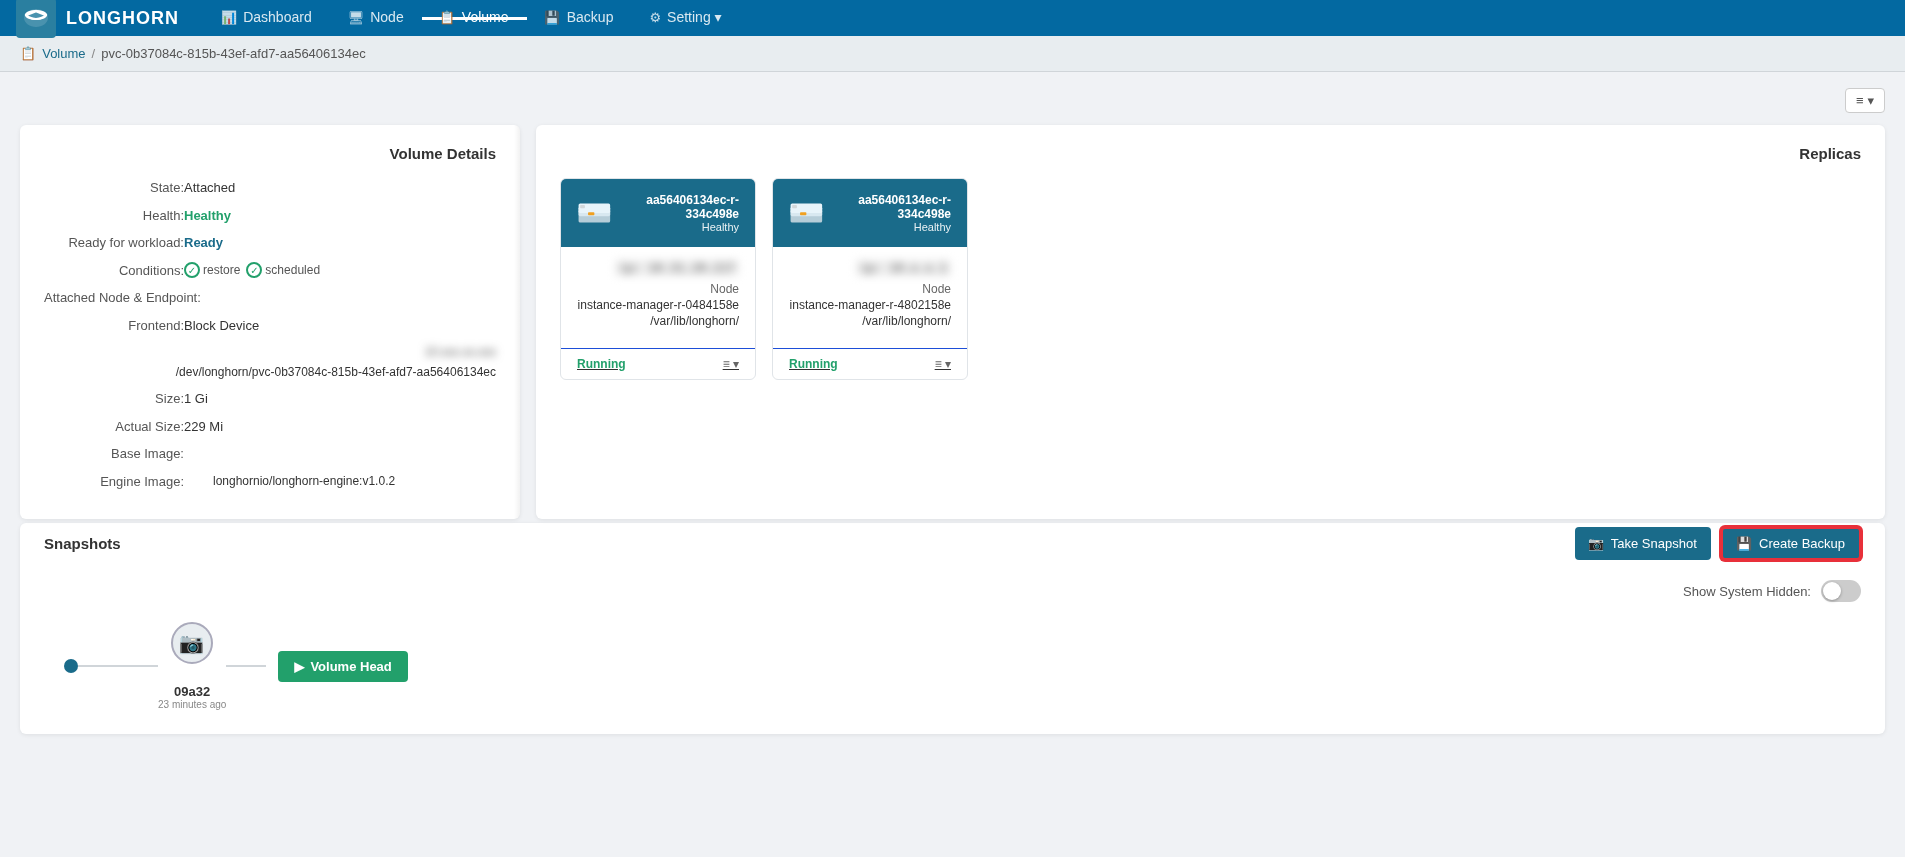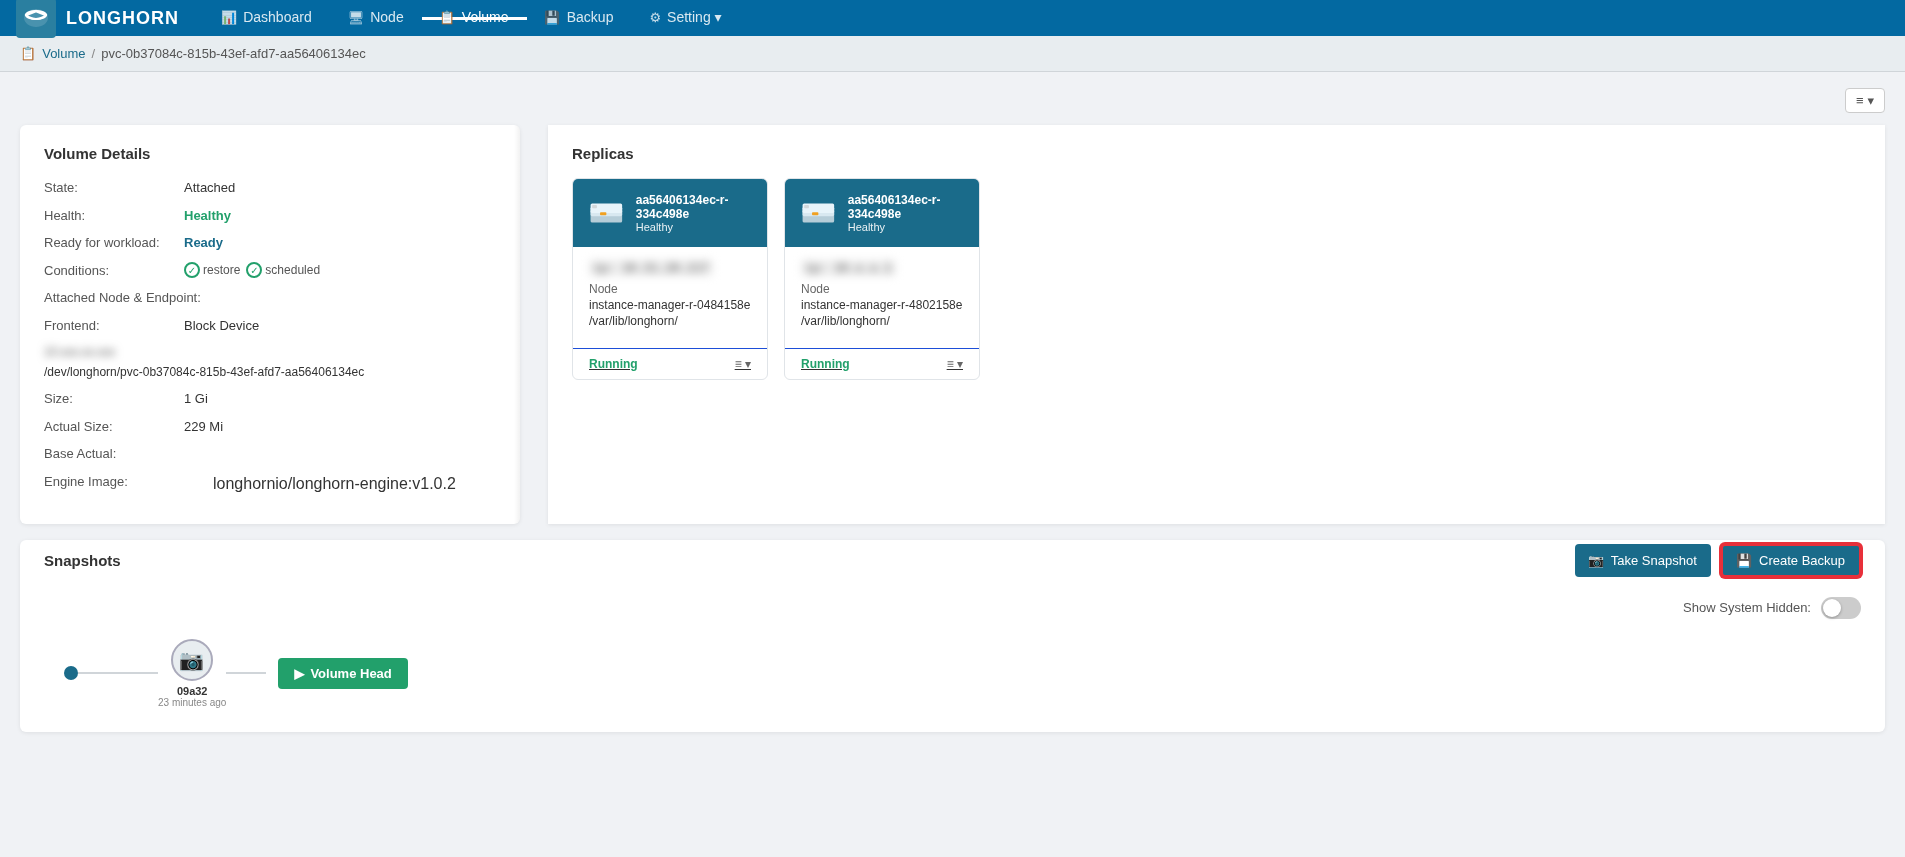--- a/index.html
+++ b/index.html
@@ -87,22 +87,23 @@
       display: flex;
       align-items: center;
       gap: 4px;
       font-size: 13px;
       color: #555;
     }
 
     
     .detail-replica-row {
       display: flex;
-      gap: 28px;
-      margin-bottom: 16px;
+      gap: 16px;
+      margin-bottom: 4px;
+      text-align: right;
     }
 
     
     .volume-details-panel {
       background: white;
       border-radius: 6px;
       padding: 20px 24px;
       width: 500px;
       min-width: 500px;
       box-shadow: 0 1px 4px rgba(0,0,0,0.08);
@@ -167,21 +168,21 @@
       right: 0;
       top: 0;
       bottom: 0;
       width: 6px;
       background: linear-gradient(to left, rgba(0,0,0,0.05), transparent);
     }
 
     
     .replicas-panel {
       background: white;
-      border-radius: 0;
+      border-radius: 6px;
       padding: 20px 24px;
       flex: 1;
       box-shadow: 0 1px 4px rgba(0,0,0,0.08);
       overflow: hidden;
     }
     .replicas-grid {
       display: flex;
       gap: 16px;
       flex-wrap: wrap;
     }
@@ -461,27 +462,27 @@
         <span class="detail-label">Size:</span>
         <span class="detail-value">1 Gi</span>
       </div>
 
       <div class="detail-row">
         <span class="detail-label">Actual Size:</span>
         <span class="detail-value">229 Mi</span>
       </div>
 
       <div class="detail-row">
-        <span class="detail-label">Base Actual:</span>
+        <span class="detail-label">Base Image:</span>
         <span class="detail-value"></span>
       </div>
 
       <div class="detail-row">
         <span class="detail-label">Engine Image:</span>
-        <span class="detail-value" style="font-size:16px;padding-left:29px;">longhornio/longhorn-engine:v1.0.2</span>
+        <span class="detail-value" style="font-size:12px;padding-left:29px;">longhornio/longhorn-engine:v1.0.2</span>
       </div>
 
       <div class="panel-scroll-shadow"></div>
     </div>
 
     <div class="replicas-panel">
       <div class="panel-title">Replicas</div>
       <div class="replicas-grid">
 
         <div class="replica-card">
@@ -564,21 +565,21 @@
     </div>
 
     <div style="display:flex; align-items:center; padding: 10px 20px 20px 20px; position:relative;">
 
       <div style="width:14px; height:14px; border-radius:50%; background:#1a6b8a; flex-shrink:0; z-index:2;"></div>
 
       <div style="width:80px; height:2px; background:#d0d5d9;"></div>
 
       <div style="display:flex; flex-direction:column; align-items:center; z-index:2;">
         <div style="width:42px; height:42px; border-radius:50%; background:#e8edf0; border:2px solid #aab; display:flex; align-items:center; justify-content:center; cursor:pointer; font-size:20px;">📷</div>
-        <div style="font-size:11px; color:#333; font-weight:600; margin-top:4px;">09a32</div>
+        <div style="font-size:13px; color:#333; font-weight:600; margin-top:20px;">09a32</div>
         <div style="font-size:10px; color:#888;">23 minutes ago</div>
       </div>
 
       <div style="width:40px; height:2px; background:#d0d5d9;"></div>
 
       <button class="volume-head-btn">
         <span>▶</span>
         <span>Volume Head</span>
       </button>
     </div>

